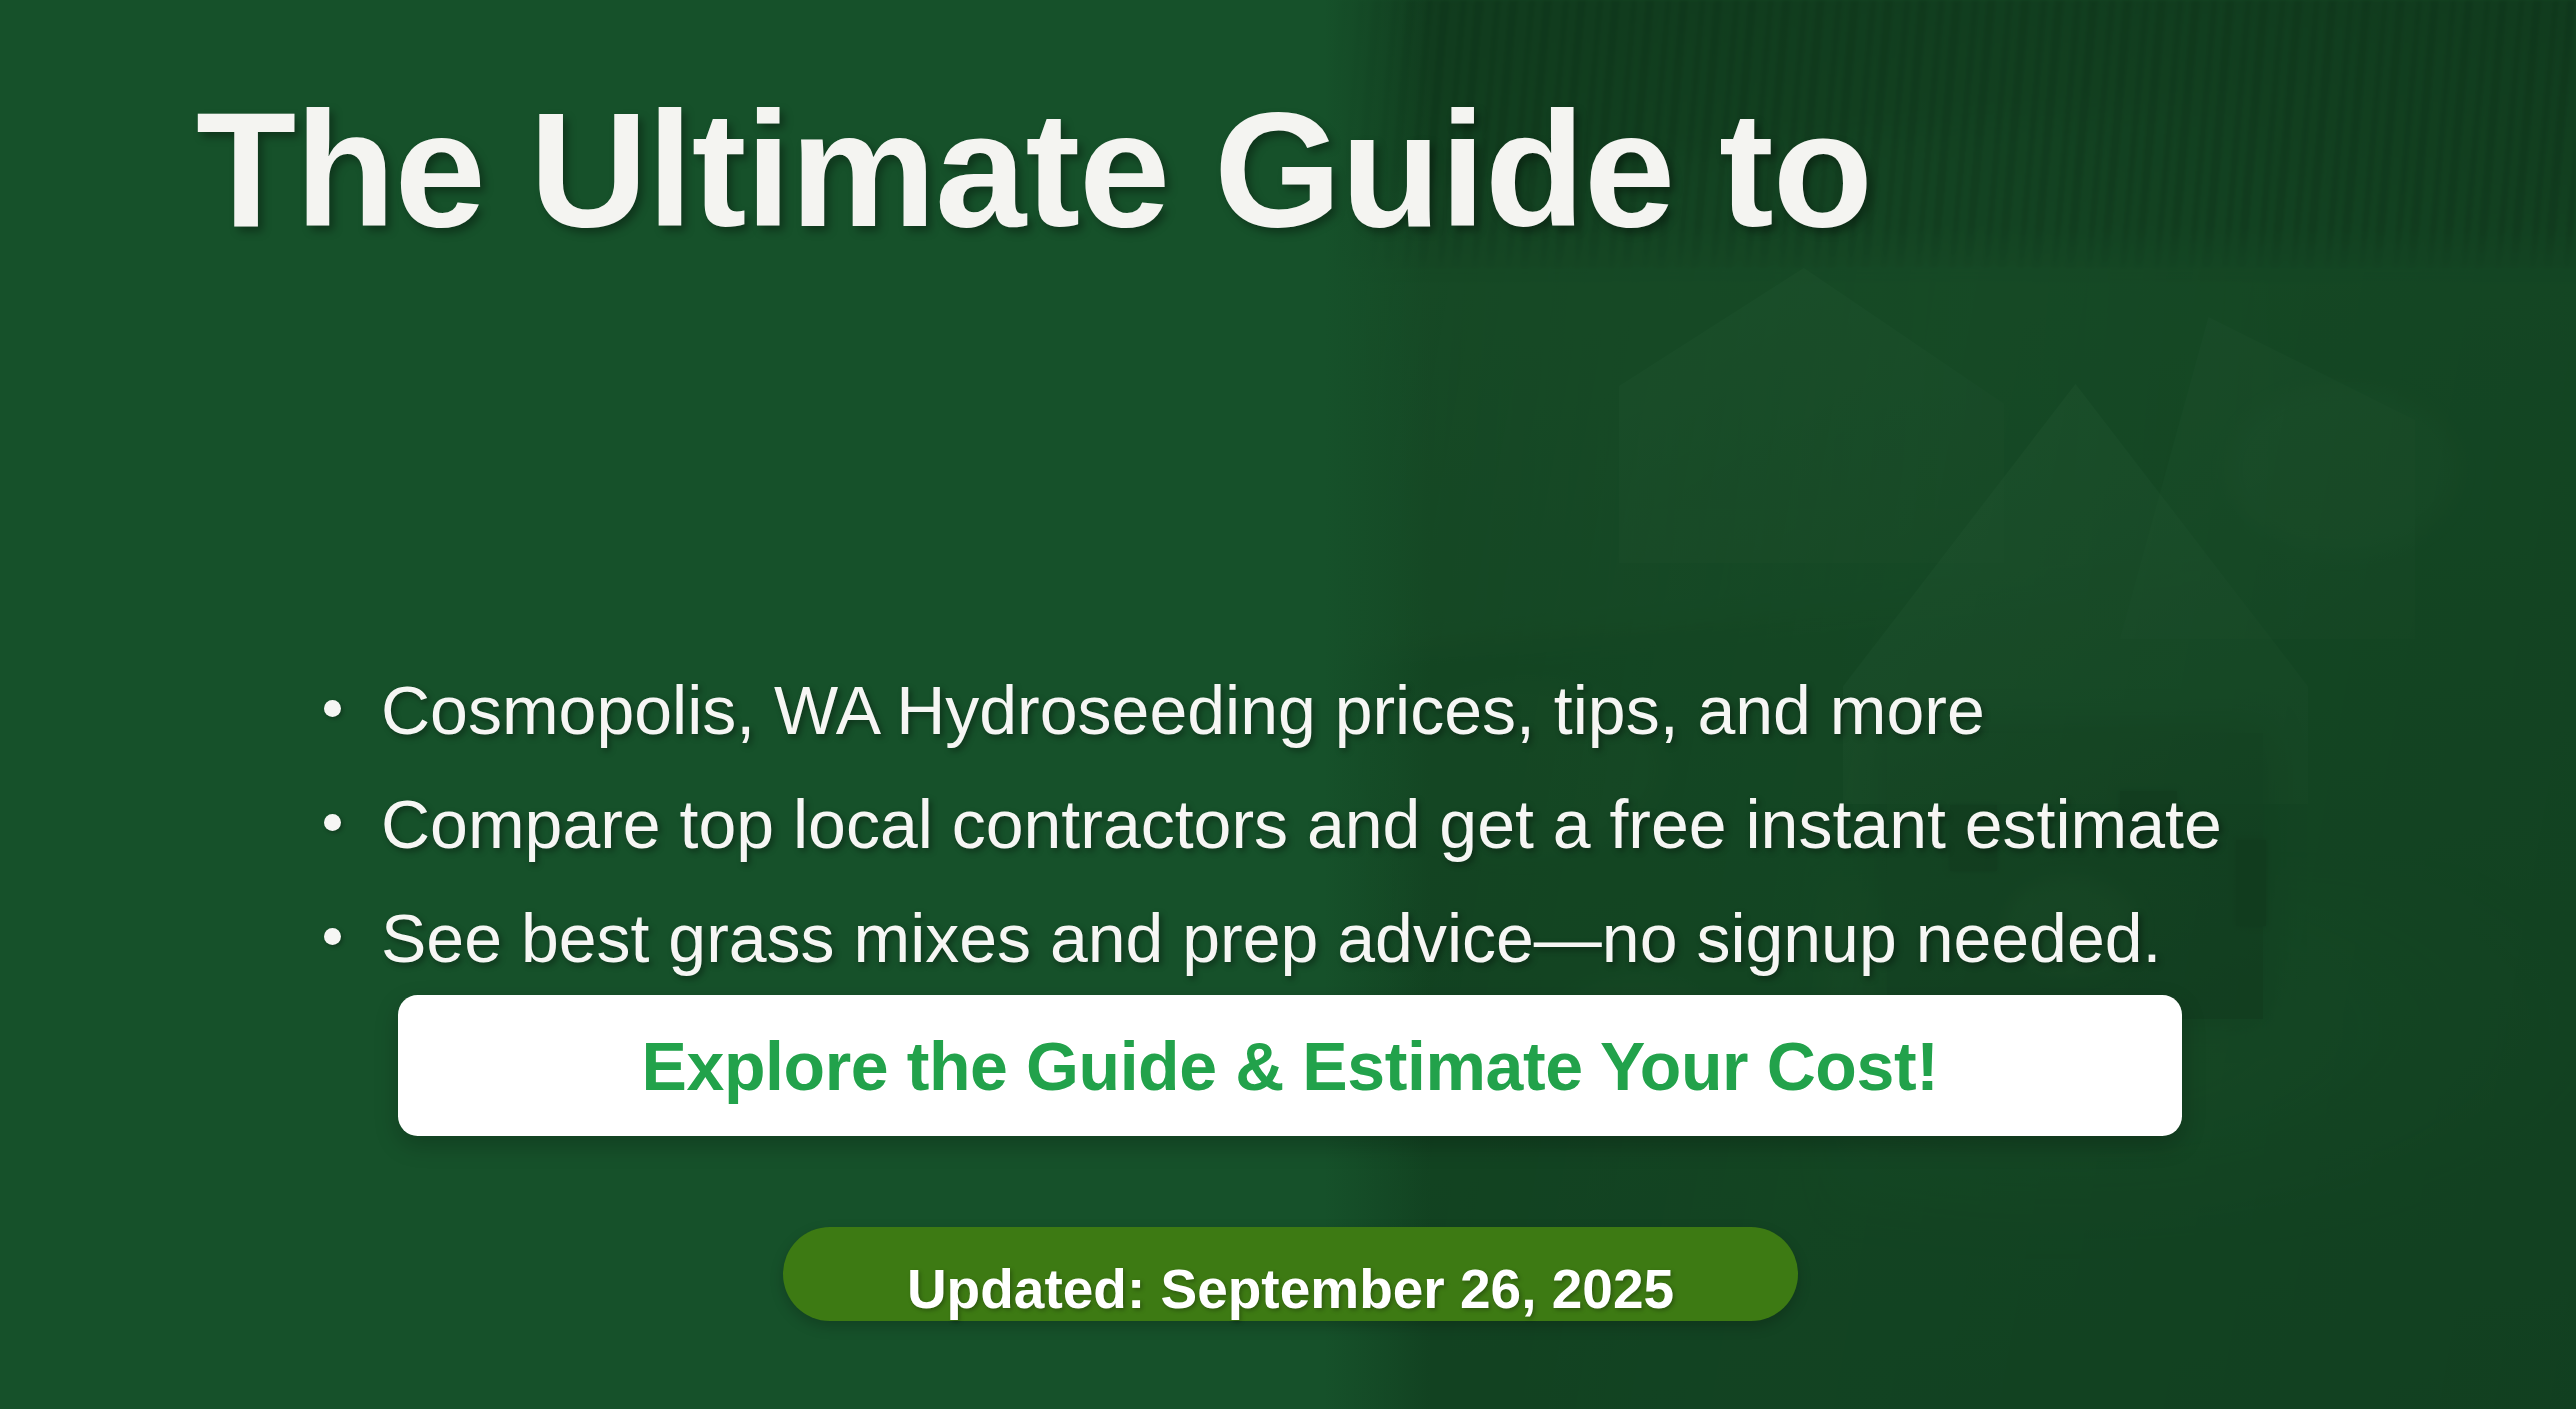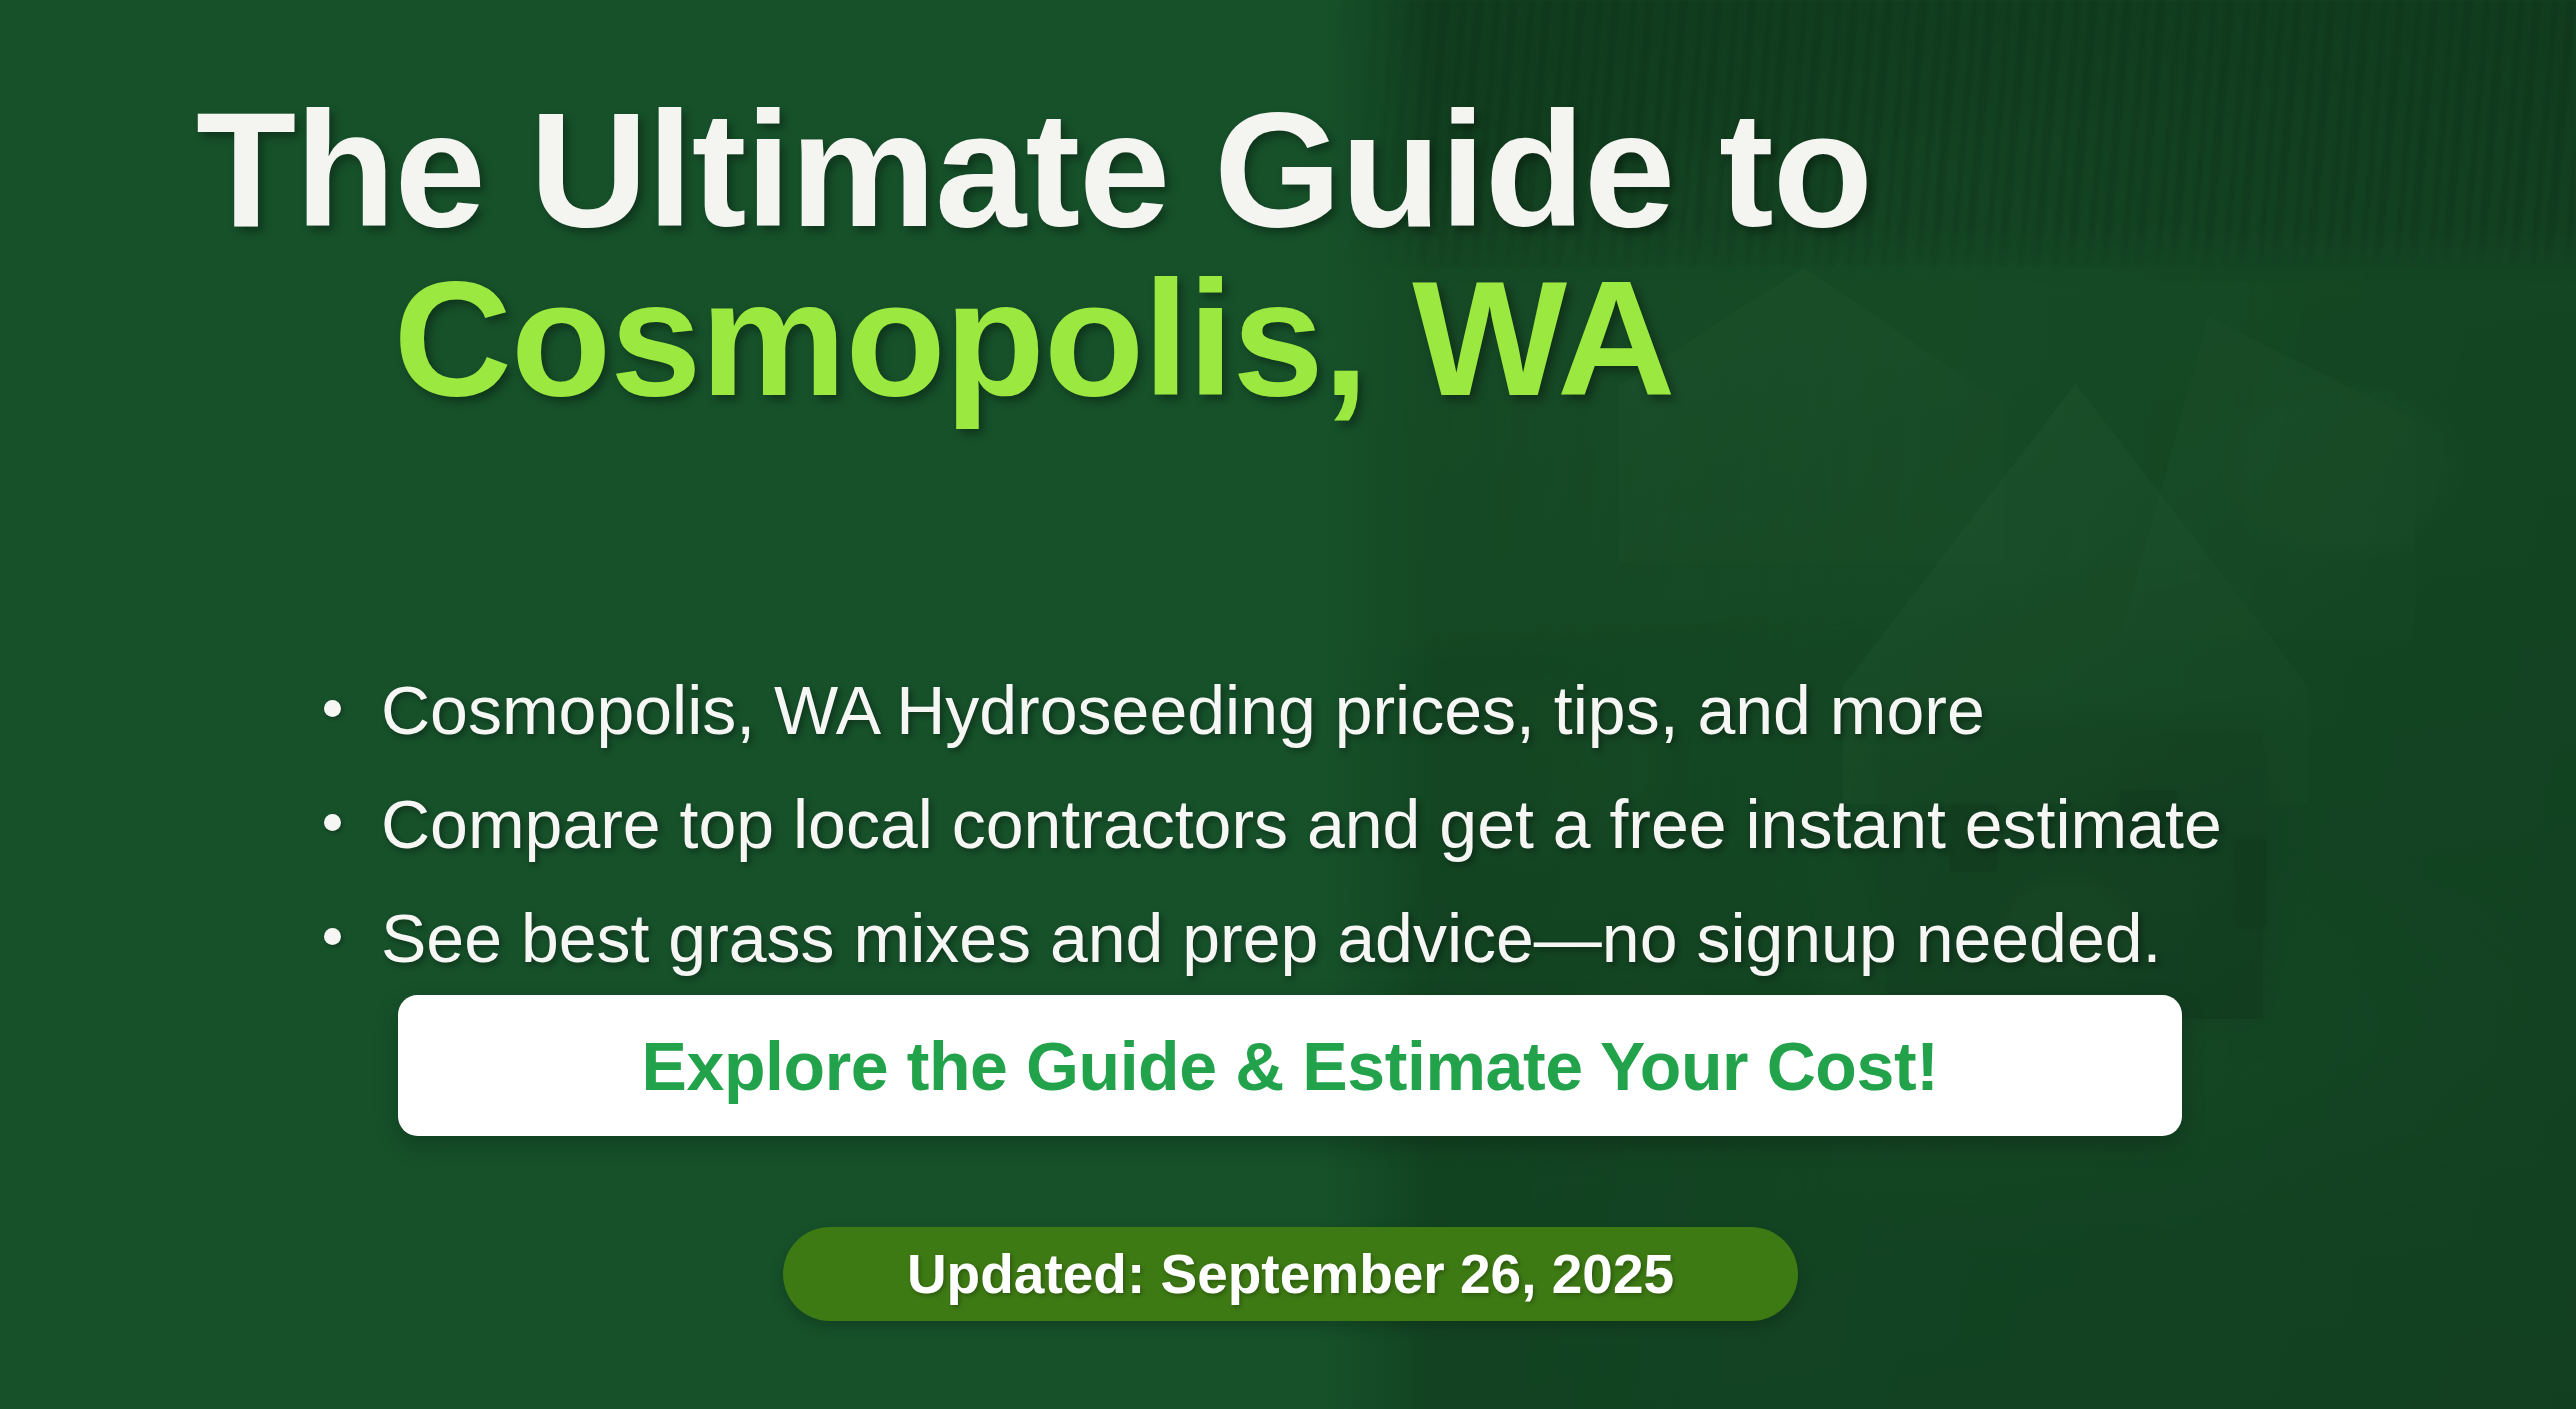--- a/index.html
+++ b/index.html
@@ -190,21 +190,21 @@
     letter-spacing:-0.4px;
     white-space:nowrap;
   }
 
   .badge {
     position:absolute;
     left:783px; top:1227px;
     width:1015px; height:94px;
     background:#3D7A13;
     border-radius:47px;
-    display:flex; align-items:center; justify-content:center;
+    display:flex; align-items:flex-end; justify-content:center;
     box-shadow:0 5.4px 14.3px rgba(0,0,0,.20);
   }
   .badge-label {
     font-size:55px;
     font-weight:bold;
     color:#FFFFFF;
     white-space:nowrap;
     text-shadow:1.8px 1.8px 4.5px rgba(0,0,0,.28);
   }
 </style>
@@ -236,21 +236,20 @@
 
     <div class="photo-wash"></div>
     <div class="photo-wash2"></div>
     <div class="photo-seam"></div>
   </div>
 
   <div class="content">
 
     <h1 class="headline">
       <span>The Ultimate Guide to</span>
-      <span class="accent">Cosmopolis, WA</span>
     </h1>
 
     <ul class="bullets">
       <li>
         <span>Cosmopolis, WA Hydroseeding prices, tips, and more</span>
       </li>
       <li>
         <span>Compare top local contractors and get a free instant estimate</span>
       </li>
       <li>

